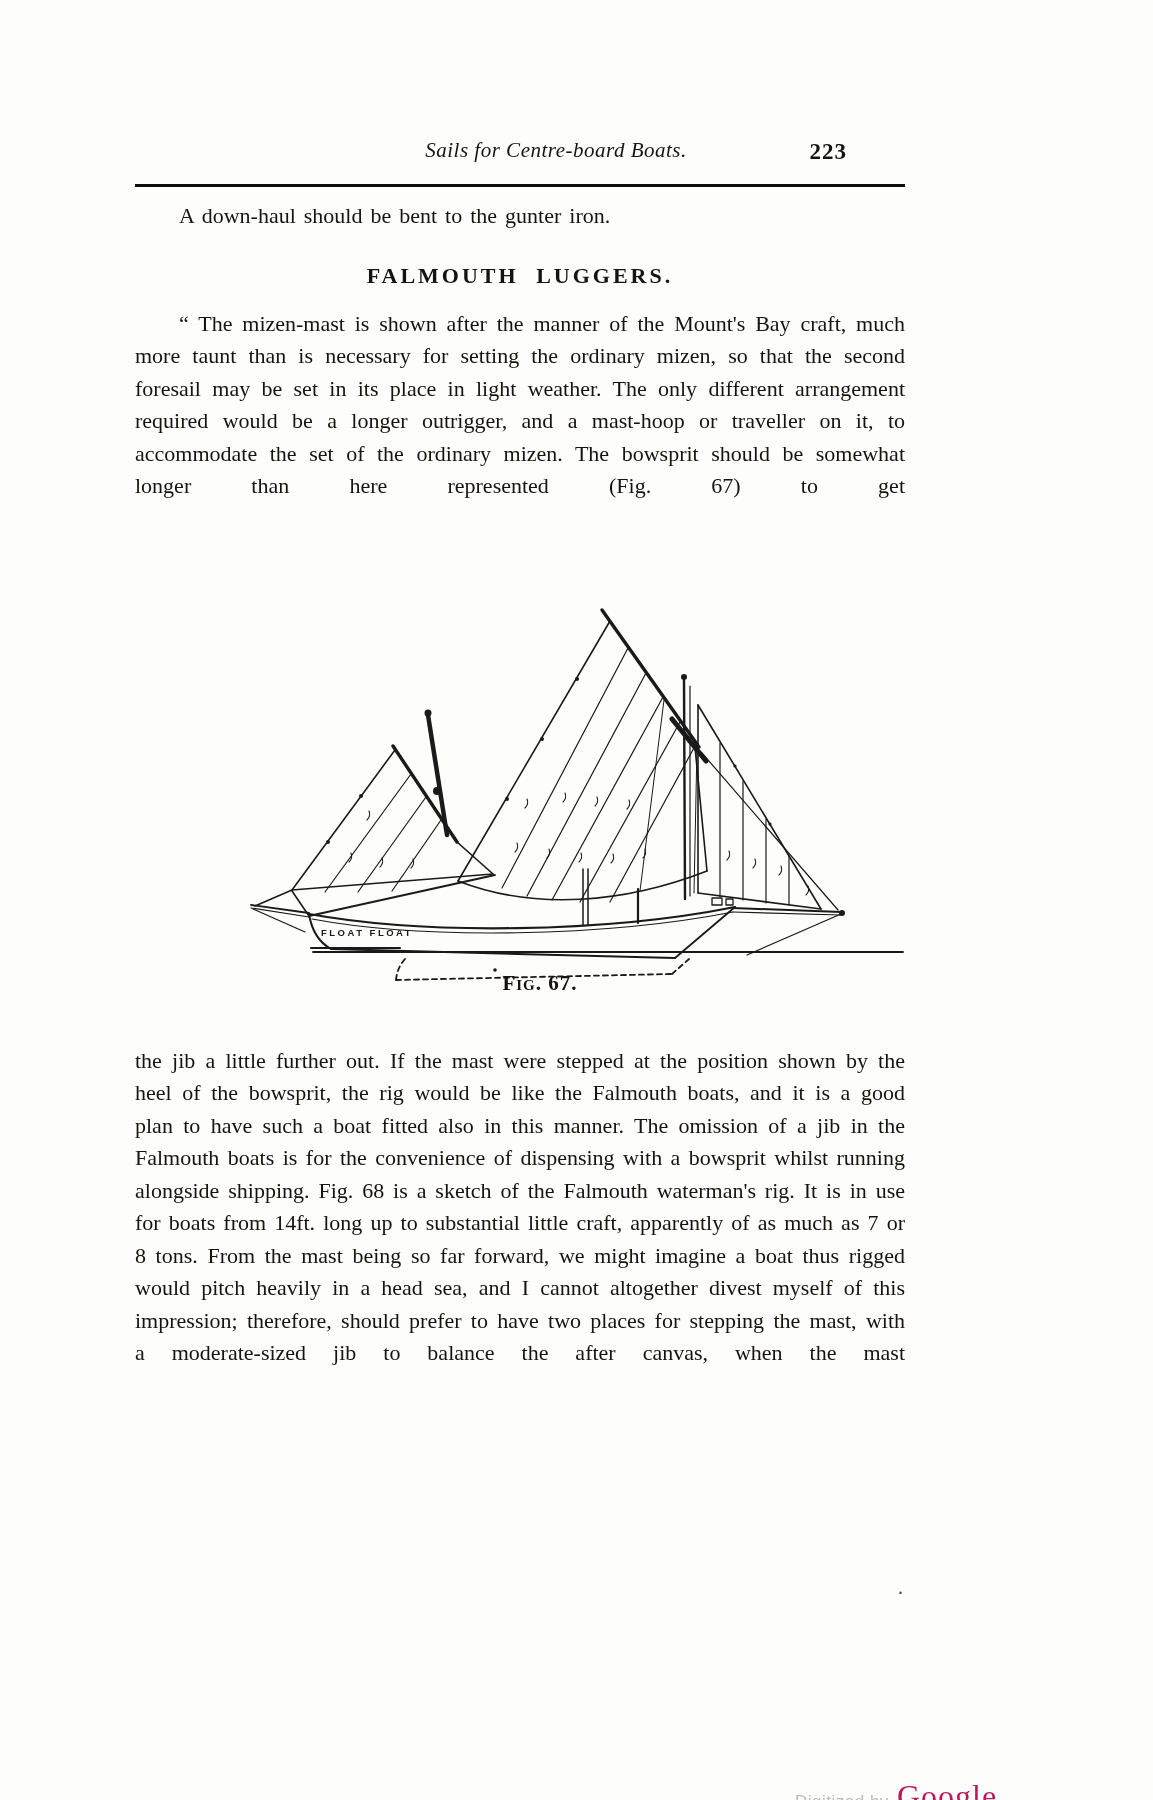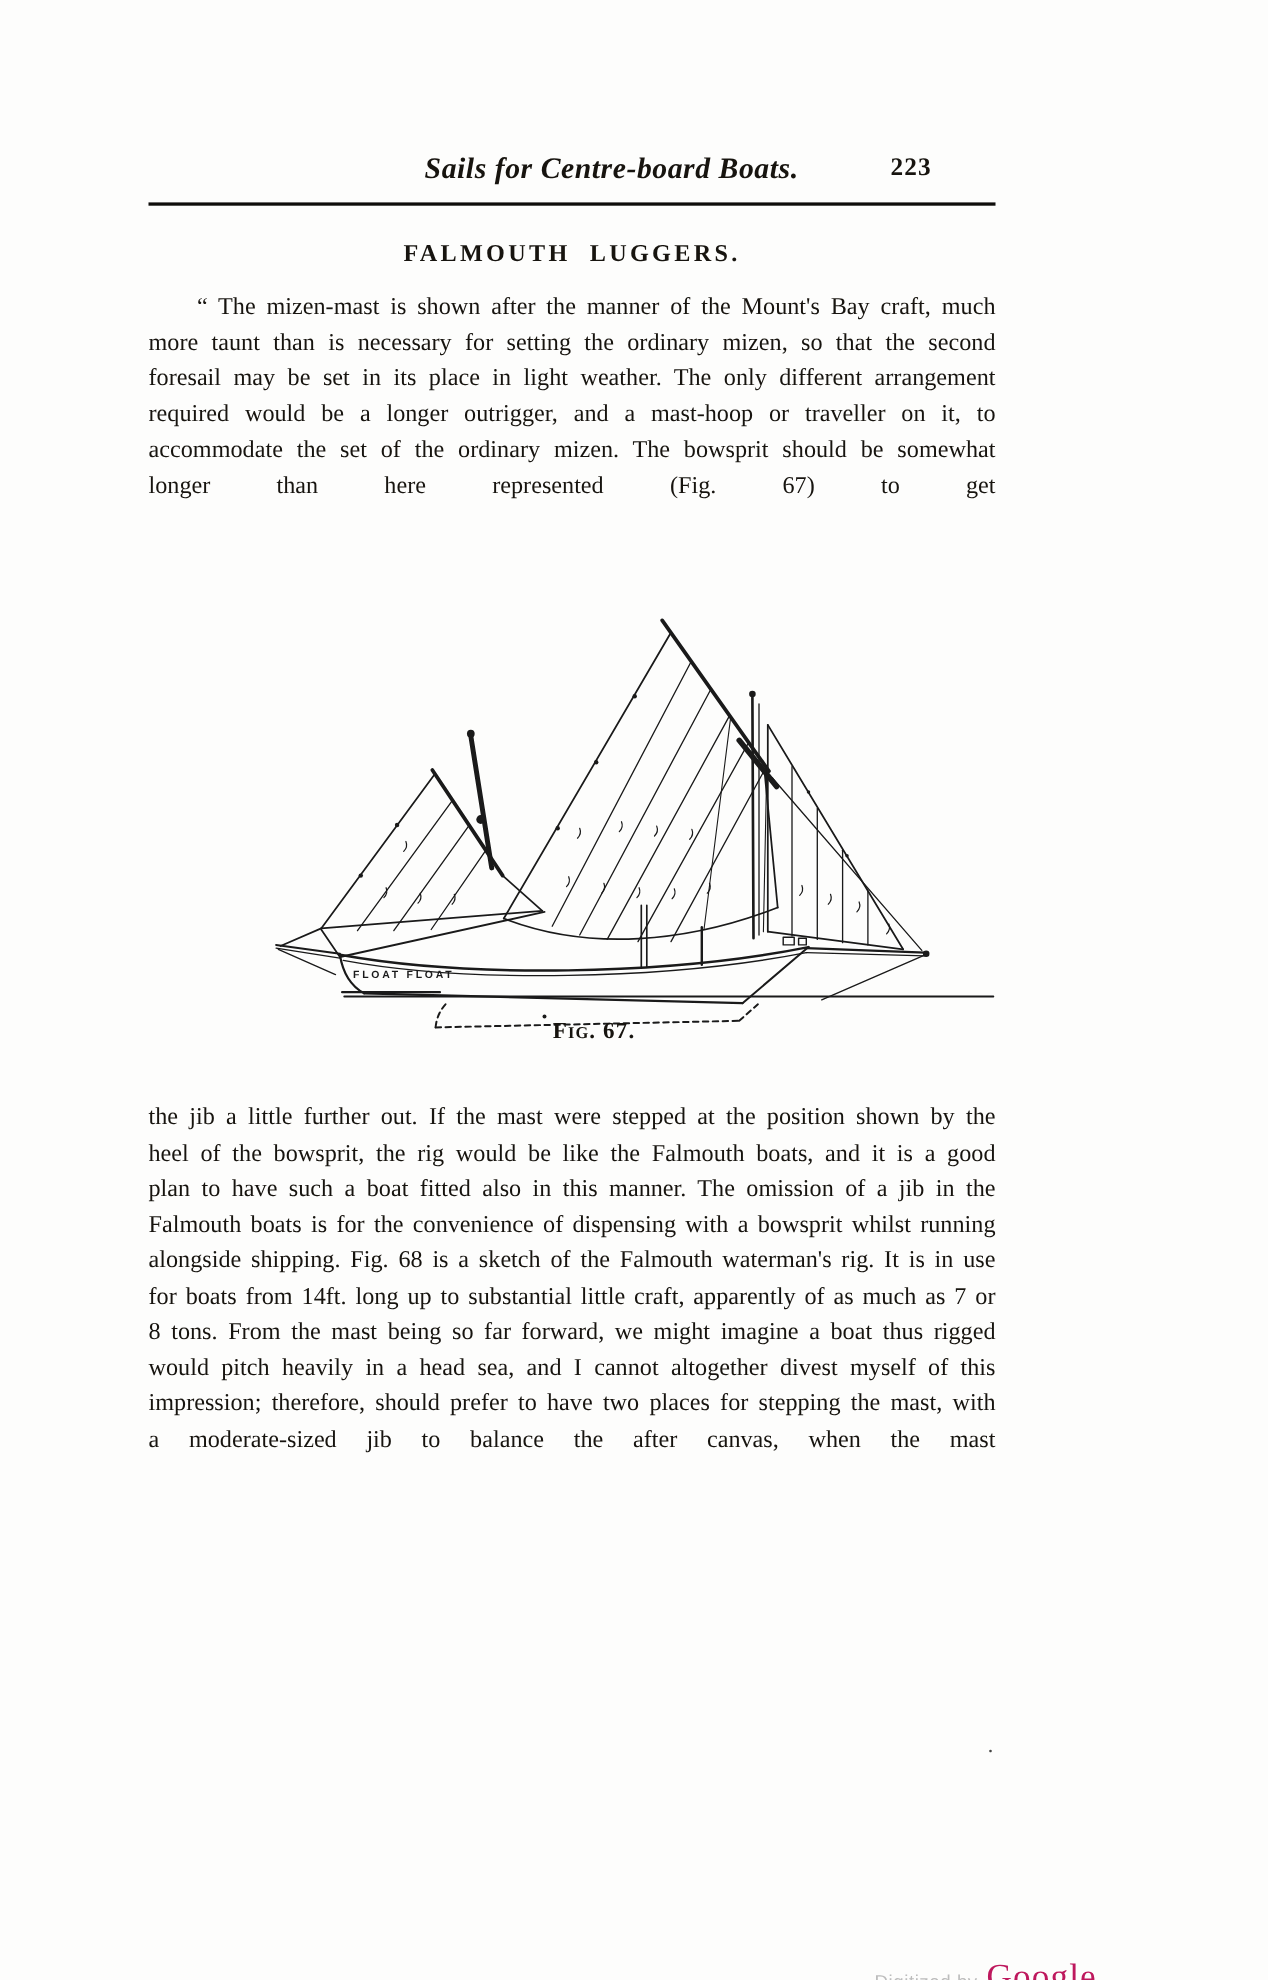--- a/index.html
+++ b/index.html
@@ -8,21 +8,21 @@
     width:1153px;height:1800px;
     background:#fdfdfc;
     overflow:hidden;
     font-family:"Liberation Serif",serif;
     color:#17140f;
   }
   .column{width:770px;margin-left:135px;padding-top:138px;}
   .running-head{position:relative;height:38px;}
   .running-title{
     position:absolute;left:50%;transform:translateX(-50%) translateX(36px);
-    top:0;font-size:27px;font-weight:bold;font-style:italic;
+    top:0;font-size:21px;font-weight:normal;font-style:italic;
     letter-spacing:.5px;white-space:nowrap;
   }
   .page-number{
     position:absolute;right:58px;top:1px;
     font-size:23px;font-weight:bold;letter-spacing:1px;
   }
   .rule{border:none;border-top:3.5px solid #0e0d0b;margin:8px 0 0 0;}
   p{margin:0;font-size:22px;line-height:32.5px;text-align:justify;word-spacing:2.5px;}
   .indent{text-indent:44px;}
   .just-last{text-align-last:justify;}
@@ -62,20 +62,21 @@
 
 <div class="page">
   <div class="column">
 
     <div class="running-head">
       <div class="running-title">Sails for Centre-board Boats.</div>
       <div class="page-number">223</div>
     </div>
     <hr class="rule">
 
+    <p class="indent first-line">A down-haul should be bent to the gunter iron.</p>
 
 
     <div class="section-heading">FALMOUTH LUGGERS.</div>
 
 
     <p class="indent just-last">“ The mizen-mast is shown after the manner of the Mount's Bay craft, much more taunt than is necessary for setting the ordinary mizen, so that the second foresail may be set in its place in light weather. The only different arrangement required would be a longer outrigger, and a mast-hoop or traveller on it, to accommodate the set of the ordinary mizen. The bowsprit should be somewhat longer than here represented (Fig. 67) to get</p>
 
     <div class="figure-wrap">
       <svg width="660" height="520" viewBox="-20 0 660 520" xmlns="http://www.w3.org/2000/svg">
         <g stroke="#1a1a1a" fill="none" stroke-width="1.6" stroke-linecap="round" stroke-linejoin="round">

